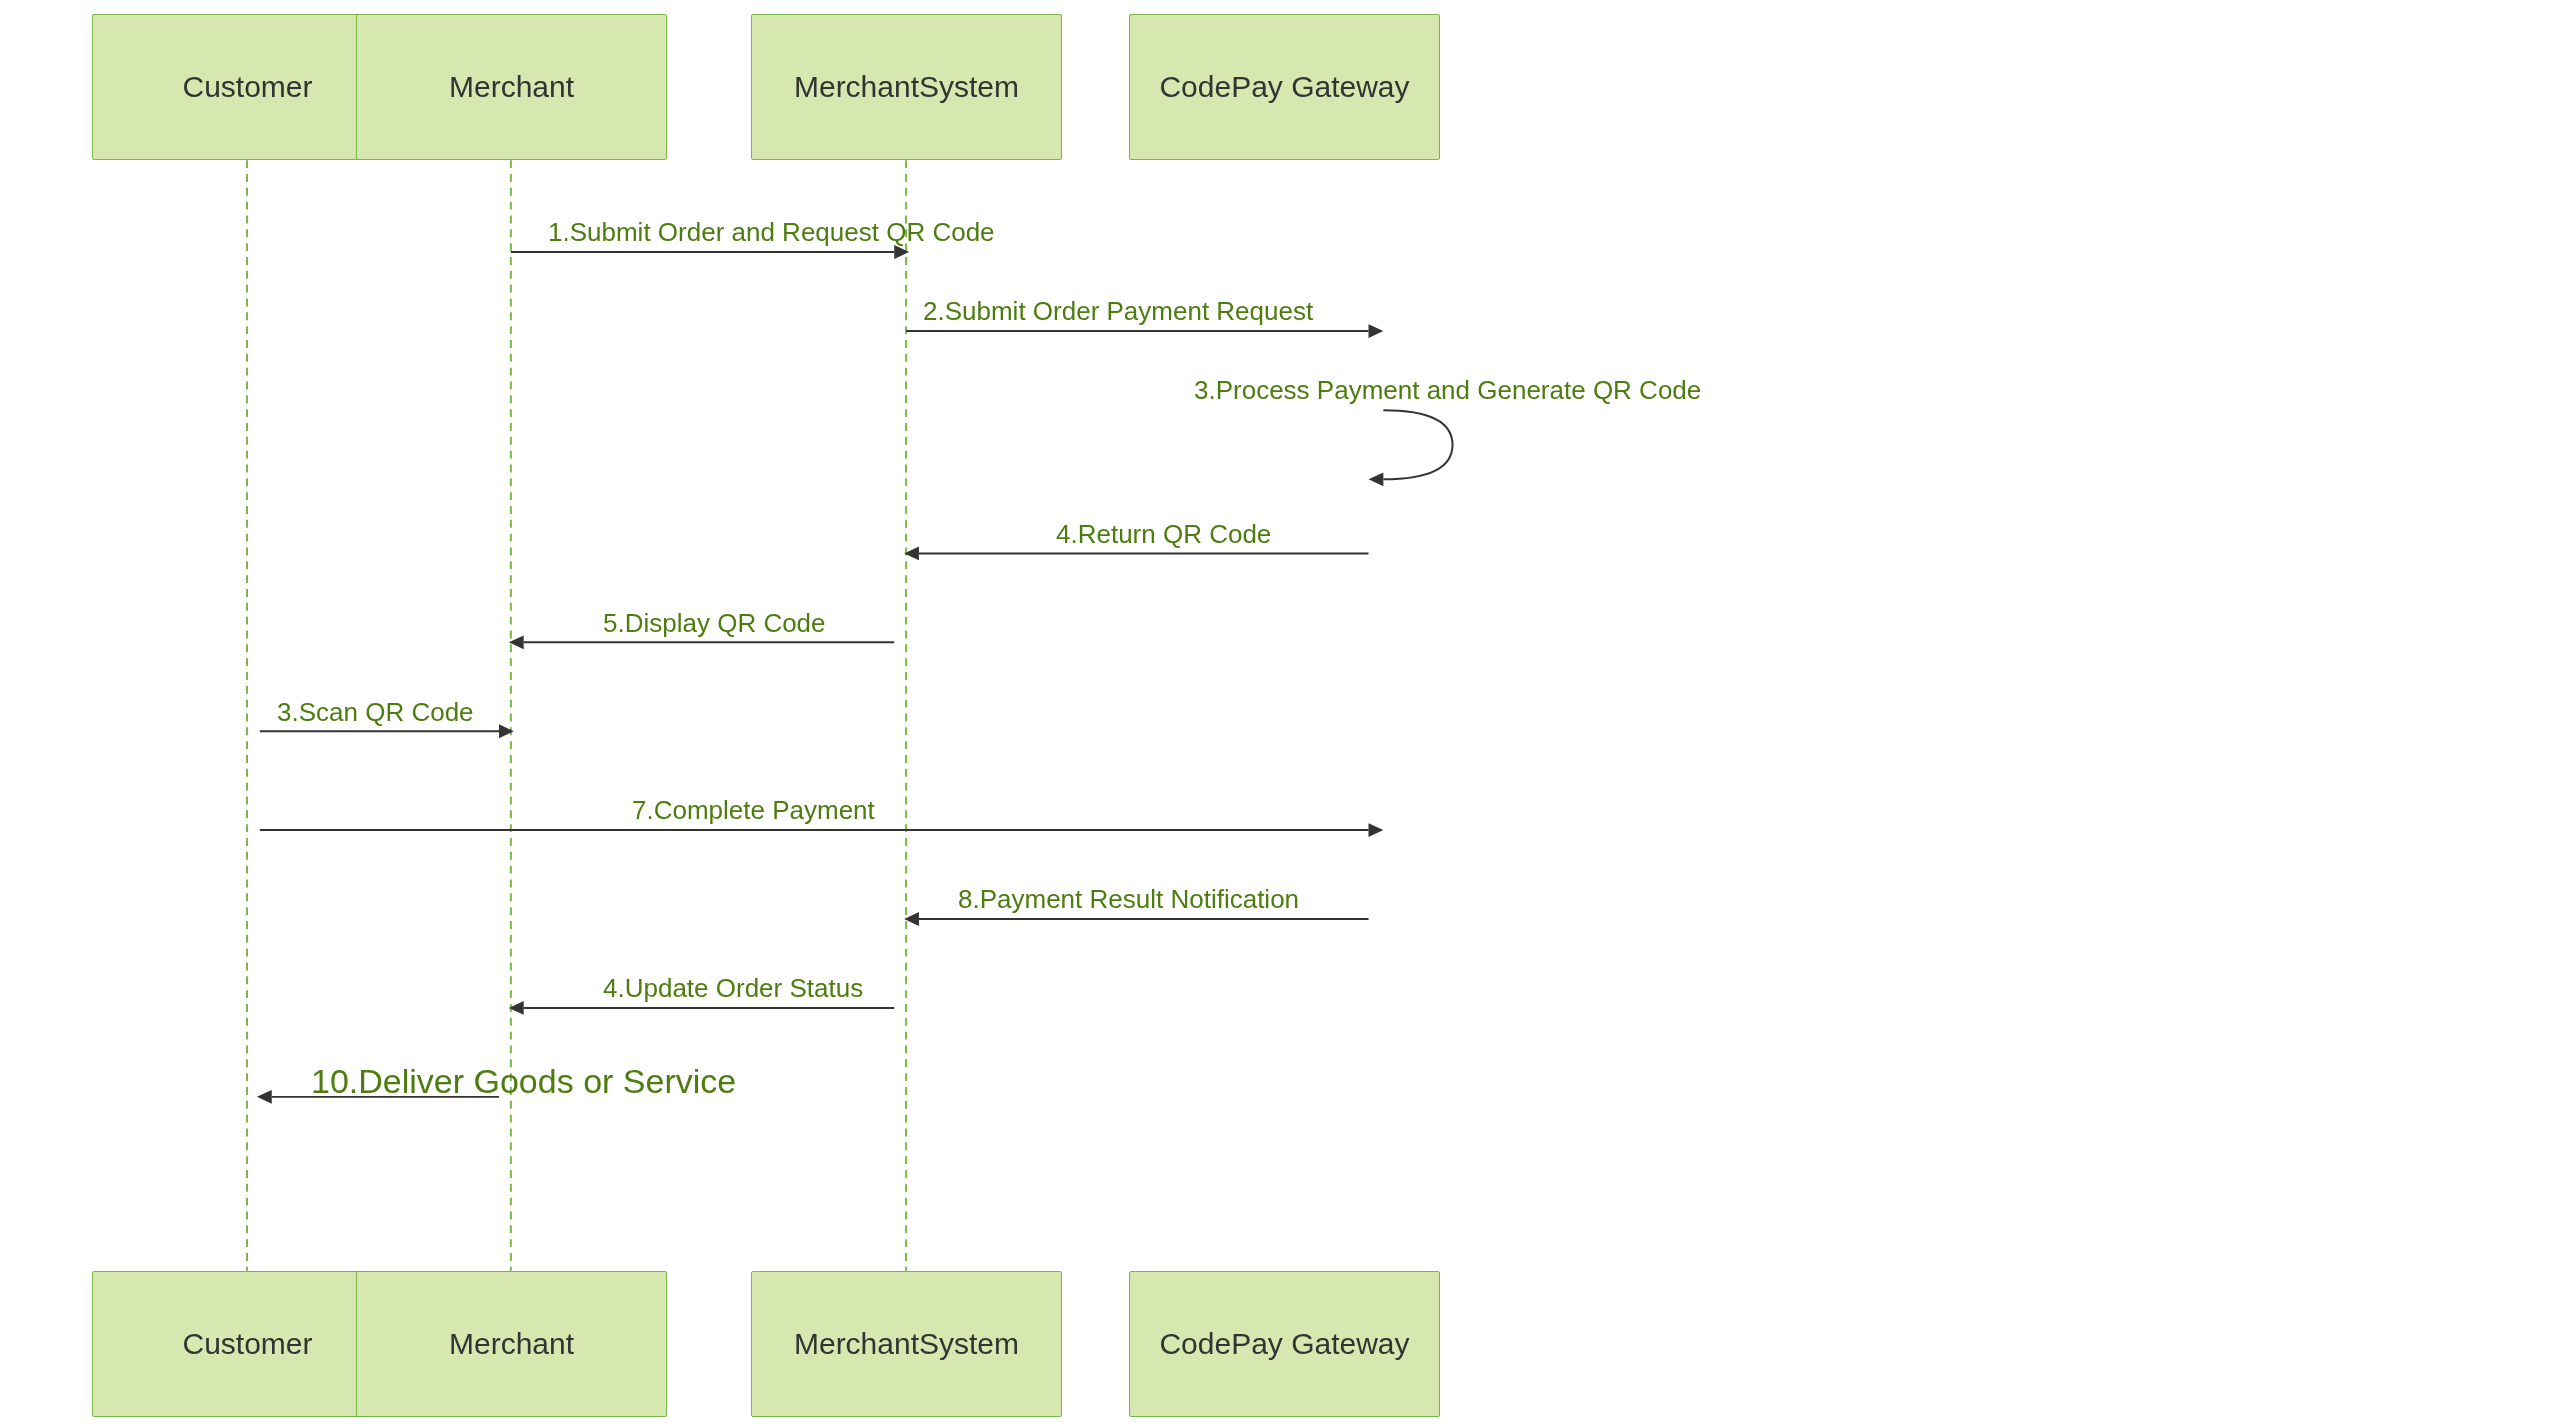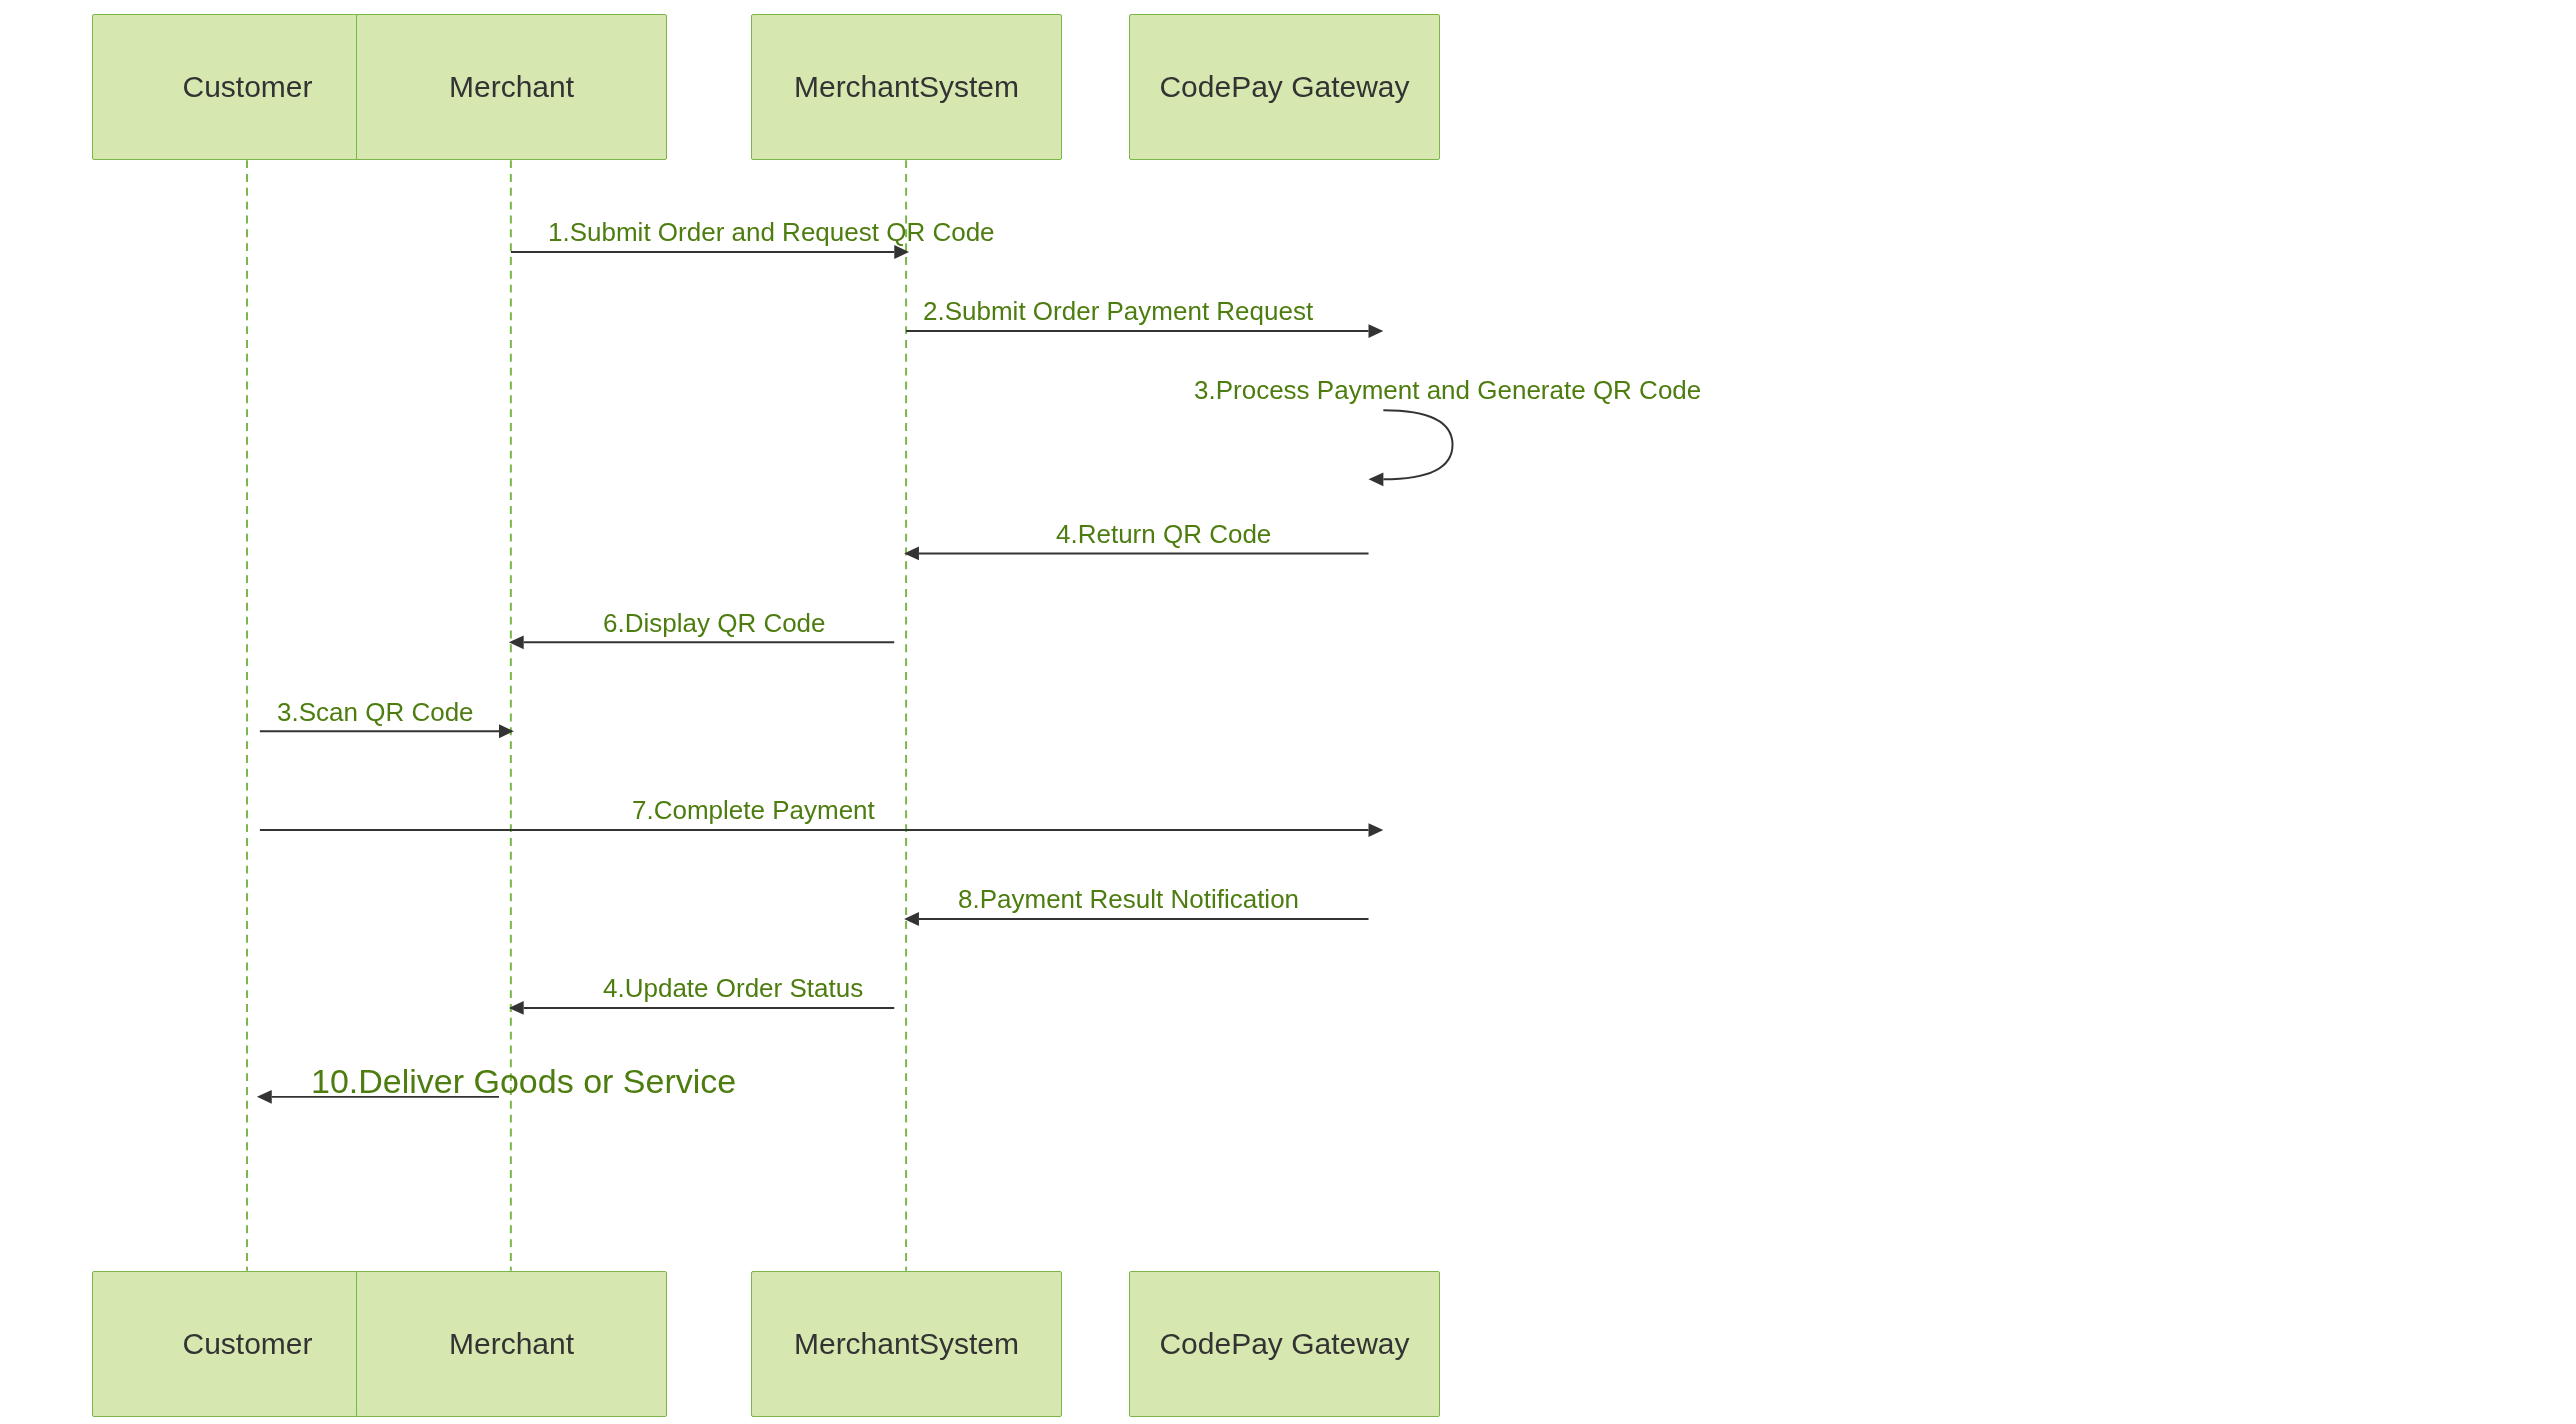--- a/index.html
+++ b/index.html
@@ -122,21 +122,21 @@
   <div class="arrow-label" style="left:909px; top:296px; font-size:26px;margin-left:14px;">
     <span>2.Submit Order Payment Request</span>
   </div>
   <div class="arrow-label" style="left:1186px; top:375px; font-size:26px;margin-left:8px;">
     <span>3.Process Payment and Generate QR Code</span>
   </div>
   <div class="arrow-label" style="left:1008px; top:519px; font-size:26px;margin-left:48px;">
     <span>4.Return QR Code</span>
   </div>
   <div class="arrow-label" style="left:603px; top:608px; font-size:26px;">
-    <span>6.Display QR Code</span>
+    <span>5.Display QR Code</span>
   </div>
   <div class="arrow-label" style="left:277px; top:697px; font-size:26px;">
     <span>3.Scan QR Code</span>
   </div>
   <div class="arrow-label" style="left:632px; top:795px; font-size:26px;">
     <span>7.Complete Payment</span>
   </div>
   <div class="arrow-label" style="left:958px; top:884px; font-size:26px;">
     <span>8.Payment Result Notification</span>
   </div>

